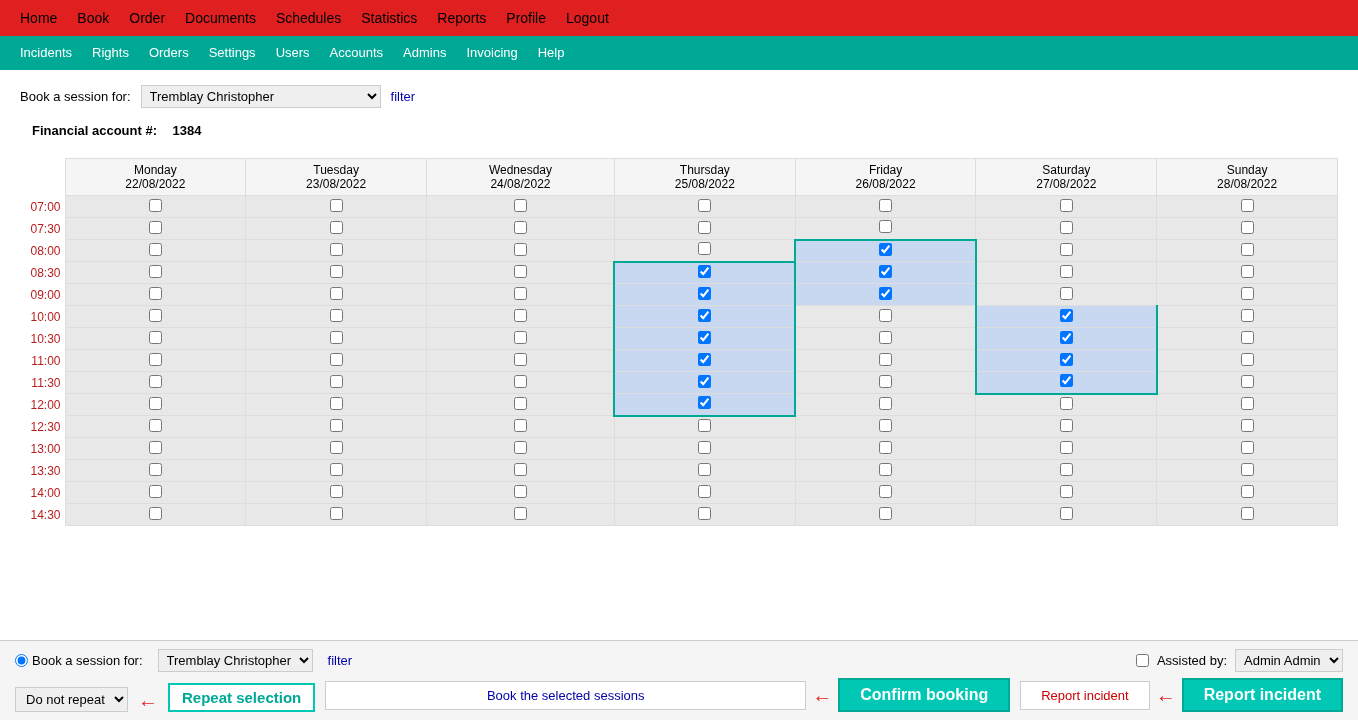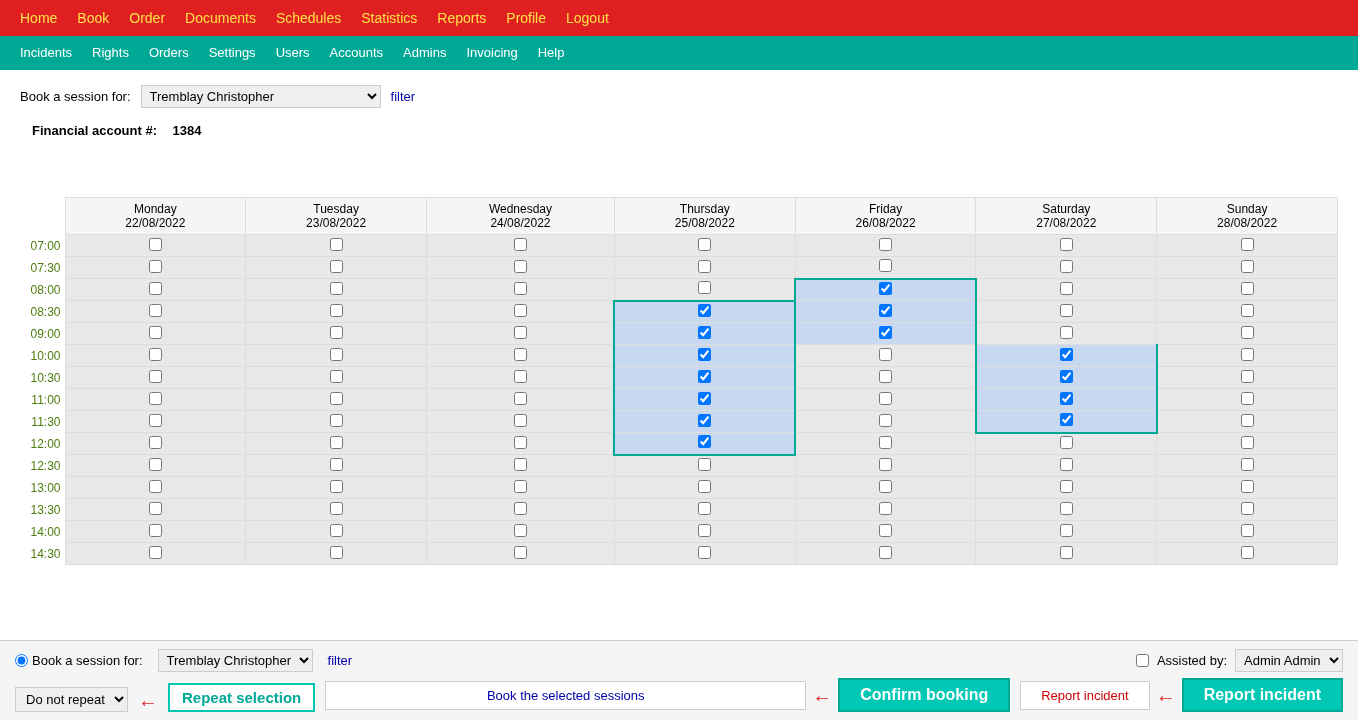--- a/index.html
+++ b/index.html
@@ -7,21 +7,21 @@
 
     
     .top-nav {
       background: #e02020;
       padding: 0 10px;
       display: flex;
       align-items: center;
       height: 36px;
     }
     .top-nav a {
-      color: #fde047;
+      color: #000000;
       text-decoration: none;
       padding: 0 10px;
       font-size: 14px;
       line-height: 36px;
     }
 
     
     .sub-nav {
       background: #00a896;
       padding: 0 10px;
@@ -65,40 +65,39 @@
     .financial-row span { font-weight: bold; margin-left: 12px; }
 
     
     .calendar-container {
       overflow-x: auto;
     }
     .calendar-table {
       border-collapse: collapse;
       width: 100%;
       min-width: 1100px;
-      margin-top: 39px;
     }
     .calendar-table th {
       text-align: center;
       font-weight: normal;
       font-size: 12px;
       padding: 4px 8px;
       border: 1px solid #ddd;
       background: #f5f5f5;
     }
     .calendar-table td {
       border: 1px solid #ddd;
       padding: 2px 4px;
       font-size: 12px;
       height: 22px;
     }
     .time-cell {
       text-align: right;
       font-size: 12px;
-      color: #4d7c0f;
+      color: #b91c1c;
       white-space: nowrap;
       width: 45px;
       background: #fff;
       border: none !important;
       padding-right: 6px;
     }
     .day-cell {
       background: #e8e8e8;
       text-align: center;
       vertical-align: middle;

